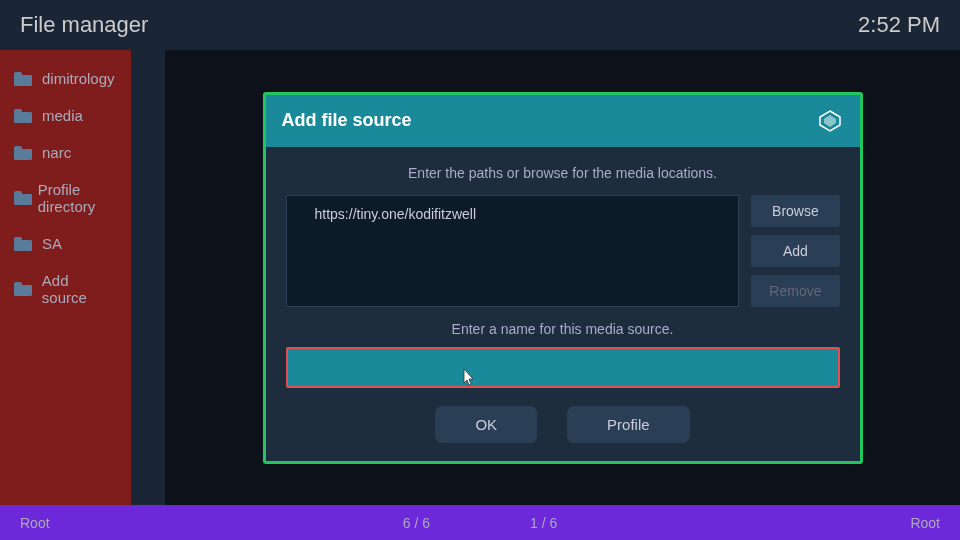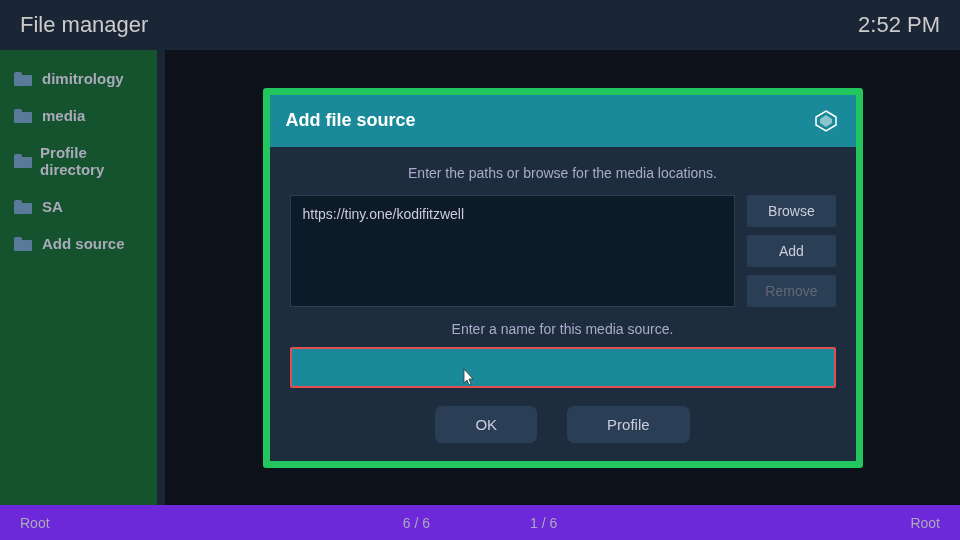--- a/index.html
+++ b/index.html
@@ -32,25 +32,24 @@
     #clock {
       font-size: 22px;
       color: #ccc;
     }
 
     
     #sidebar {
       position: absolute;
       top: 50px;
       left: 0;
-      width: 157px;
+      width: 131px;
       bottom: 35px;
-      background: #14532d;
+      background: #7f1d1d;
       padding-top: 10px;
-      font-weight: bold;
     }
     .sidebar-item {
       display: flex;
       align-items: center;
       padding: 10px 14px;
       font-size: 15px;
       color: #aab;
       cursor: pointer;
     }
     .folder-icon {
@@ -106,21 +105,21 @@
       background: rgba(0,0,0,0.5);
       display: flex;
       align-items: center;
       justify-content: center;
     }
 
     
     #dialog {
       width: 600px;
       background: #1e2d3d;
-      border: 7px solid #22c55e;
+      border: 3px solid #22c55e;
       border-radius: 3px;
       overflow: hidden;
     }
     #dialog-header {
       background: #1a8a9a;
       padding: 12px 16px;
       display: flex;
       align-items: center;
       justify-content: space-between;
     }
@@ -148,21 +147,21 @@
     #source-row {
       display: flex;
       gap: 12px;
       margin-bottom: 14px;
     }
     #source-input-box {
       flex: 1;
       background: #0d1a27;
       border: 1px solid #2a3f55;
       min-height: 80px;
-      padding: 10px 12px;
+      padding: 10px 28px;
       font-size: 14px;
       color: #ccd;
       align-items: flex-start;
       display: flex;
     }
     #source-buttons {
       display: flex;
       flex-direction: column;
       gap: 8px;
     }
@@ -238,20 +237,24 @@
   <div class="sidebar-item">
     <span class="folder-icon"></span>
     <span>dimitrology</span>
   </div>
   <div class="sidebar-item">
     <span class="folder-icon"></span>
     <span>media</span>
   </div>
   <div class="sidebar-item">
     <span class="folder-icon"></span>
+    <span>narc</span>
+  </div>
+  <div class="sidebar-item">
+    <span class="folder-icon"></span>
     <span>Profile directory</span>
   </div>
   <div class="sidebar-item">
     <span class="folder-icon"></span>
     <span>SA</span>
   </div>
   <div class="sidebar-item">
     <span class="folder-icon"></span>
     <span>Add source</span>
   </div>

